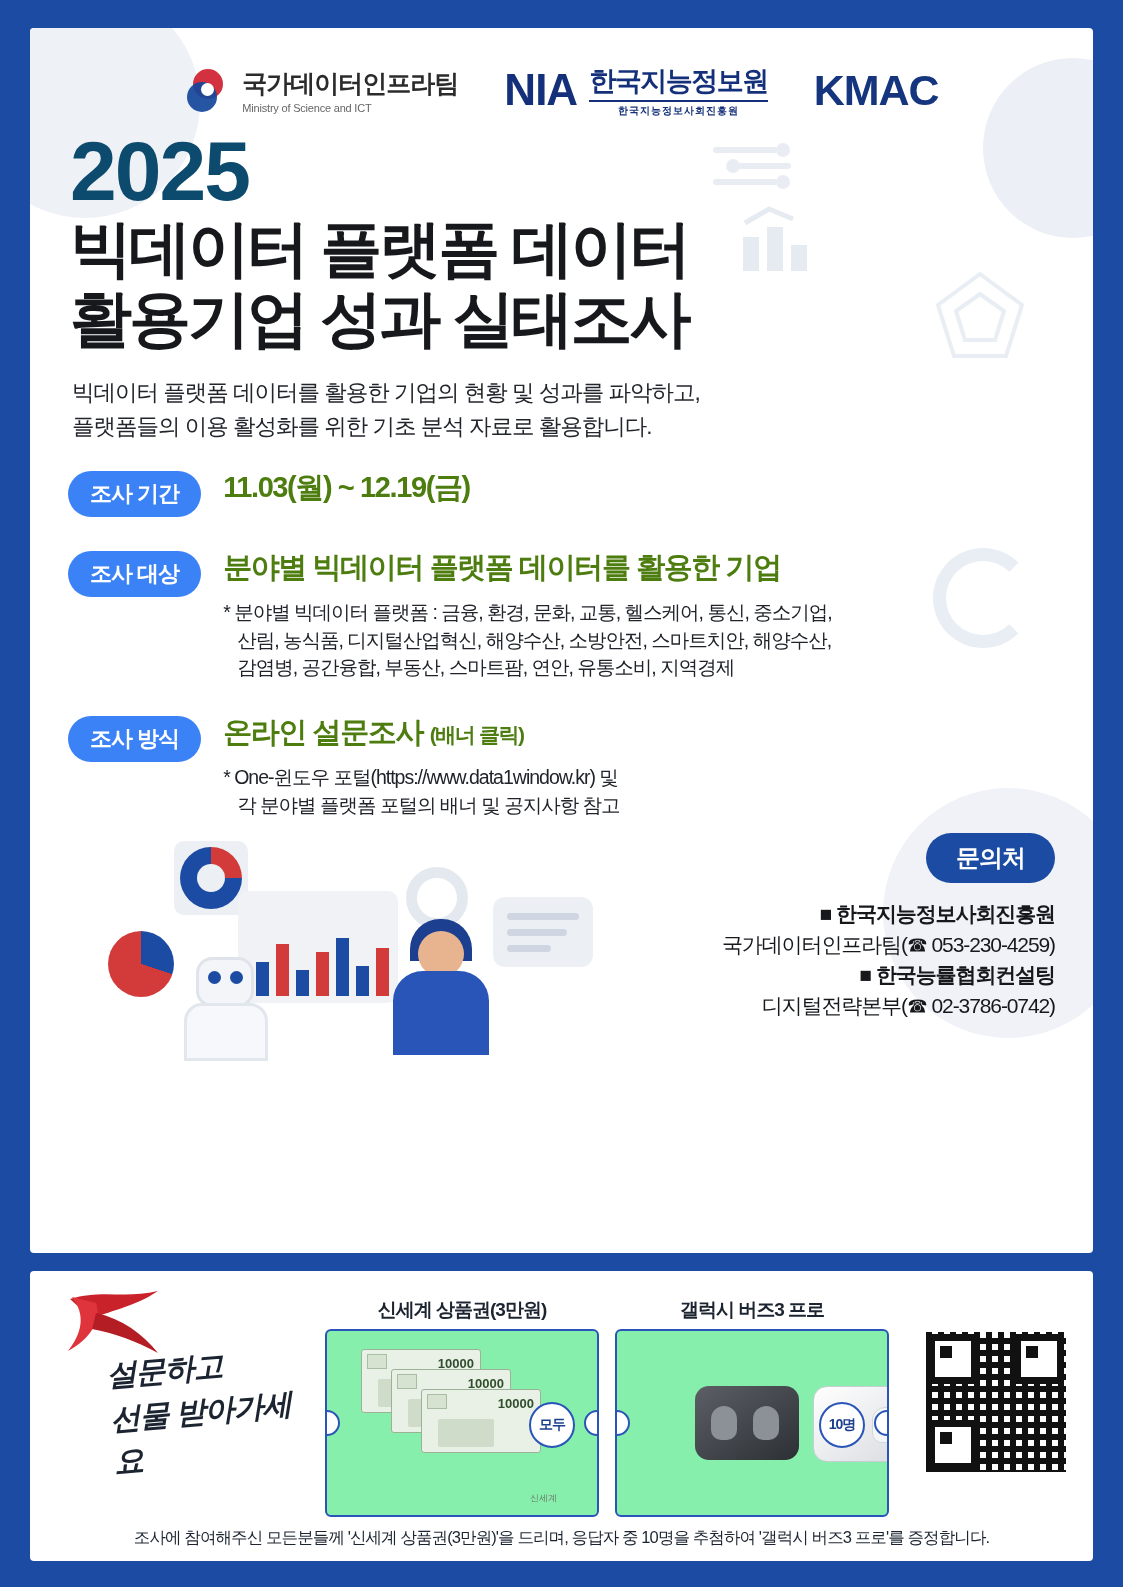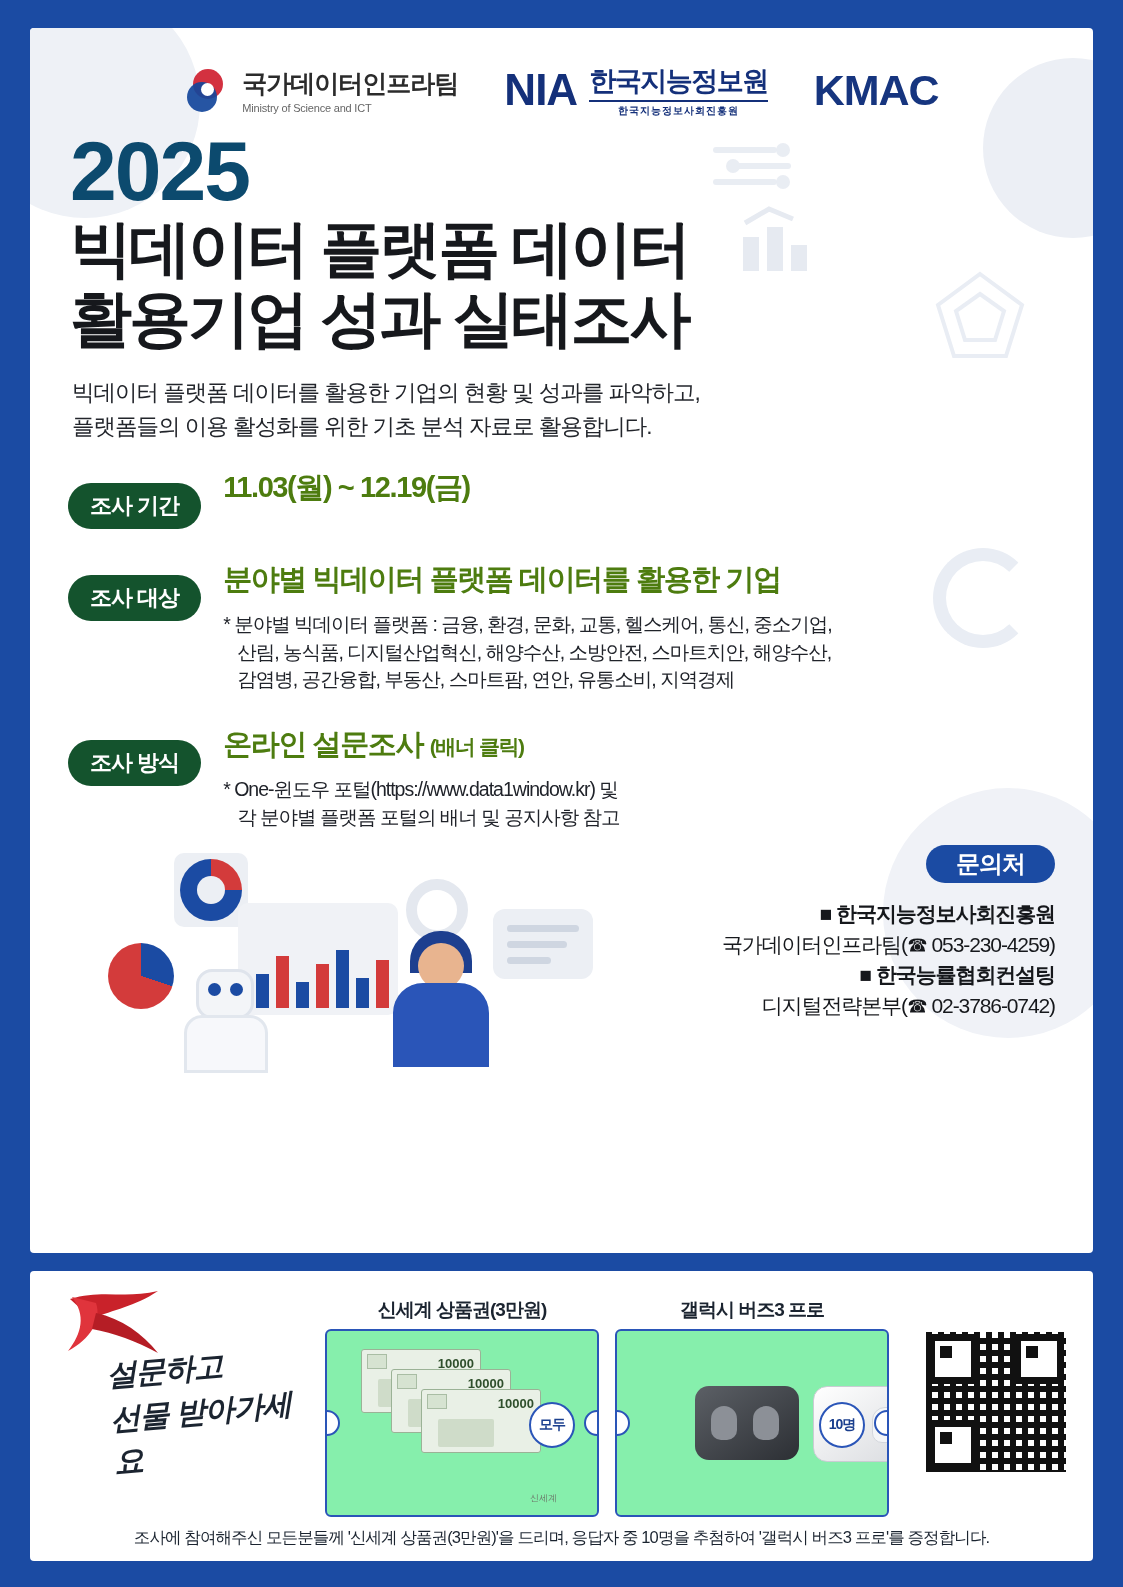--- a/index.html
+++ b/index.html
@@ -122,29 +122,29 @@
     font-size: 22.5px;
     color: #22252b;
     line-height: 1.5;
     letter-spacing: -1px;
   }
 
   
   .info { margin-top: 26px; }
   .row { display: flex; align-items: flex-start; margin-bottom: 6px;}
   .pill {
-    background: #14532d;
+    background: #3b82f6;
     color: #fff;
     font-size: 22px;
     font-weight: bold;
     letter-spacing: -1px;
     border-radius: 26px;
     padding: 8px 22px;
     white-space: nowrap;
-    margin-top: 14px;
+    margin-top: 2px;
     min-width: 112px;
     text-align: center;
     box-sizing: border-box;
   }
   .row-body { padding-left: 22px; flex: 1; }
   .row-main {
     font-size: 29px;
     font-weight: bold;
     color: #4d7c0f;
     letter-spacing: -1.4px;
@@ -174,21 +174,21 @@
     text-align: right;
   }
   .contact-pill {
     display: inline-block;
     background: #1b4ba3;
     color: #fff;
     font-size: 24px;
     font-weight: bold;
     letter-spacing: -1px;
     border-radius: 26px;
-    padding: 3px 30px;
+    padding: 9px 30px;
   }
   .contact-lines {
     margin-top: 16px;
     font-size: 21px;
     color: #16181c;
     letter-spacing: -1.1px;
     line-height: 1.45;
   }
   .contact-lines .org { font-weight: bold; }
 

